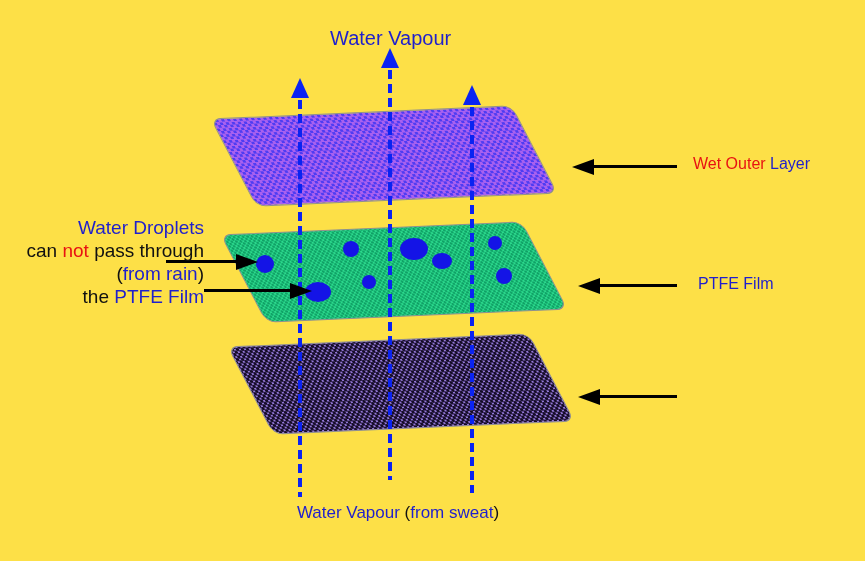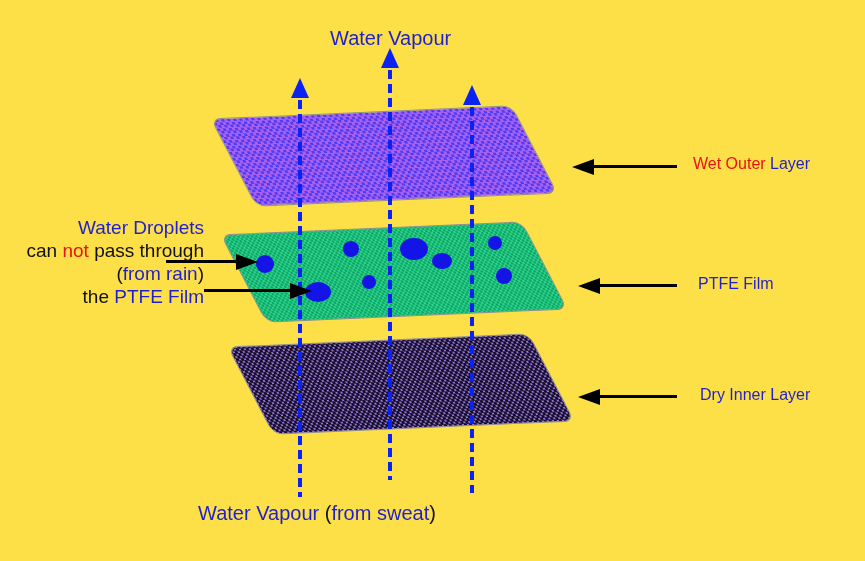--- a/index.html
+++ b/index.html
@@ -70,21 +70,21 @@
     border-left:22px solid #000;
   }
   
   .txt{position:absolute;z-index:6;white-space:nowrap;}
   .c-blue{color:var(--blue-text);}
   .c-red{color:var(--red-text);}
   .c-black{color:var(--black-text);}
   #top-title{left:330px;top:27px;font-size:20px;}
   #left-note{left:0;top:216px;width:204px;text-align:right;font-size:19px;line-height:23px;white-space:normal;}
   #left-note div{white-space:nowrap;}
-  #bottom-note{left:198px;top:501px;width:400px;font-size:20px;line-height:24px;white-space:normal;}
+  #bottom-note{left:198px;top:501px;width:400px;text-align:center;font-size:17px;line-height:24px;white-space:normal;}
   #bottom-note div{white-space:nowrap;}
   .side-label{font-size:16px;}
   #label-wet-outer{left:693px;top:155px;}
   #label-ptfe{left:698px;top:275px;}
   #label-dry-inner{left:700px;top:386px;}
 </style>
 </head>
 <body>
 
 <div id="stage">
@@ -120,21 +120,20 @@
   </div>
 
   <div class="txt" id="bottom-note">
     <div><span class="c-blue">Water Vapour </span><span class="c-black">(</span><span class="c-blue">from sweat</span><span class="c-black">)</span></div>
   </div>
 
   <div class="txt side-label" id="label-wet-outer">
     <span class="c-red">Wet Outer </span><span class="c-blue">Layer</span>
   </div>
   <div class="txt side-label c-blue" id="label-ptfe">PTFE Film</div>
-  <div class="txt side-label c-blue" id="label-dry-inner">Dry Inner Layer</div>
 
   <div class="arrow-head-left" style="left:572px;top:159px;"></div>
   <div class="arrow-shaft" style="left:590px;top:165px;width:87px;"></div>
 
   <div class="arrow-head-left" style="left:578px;top:278px;"></div>
   <div class="arrow-shaft" style="left:596px;top:284px;width:81px;"></div>
 
   <div class="arrow-head-left" style="left:578px;top:389px;"></div>
   <div class="arrow-shaft" style="left:596px;top:395px;width:81px;"></div>
 

